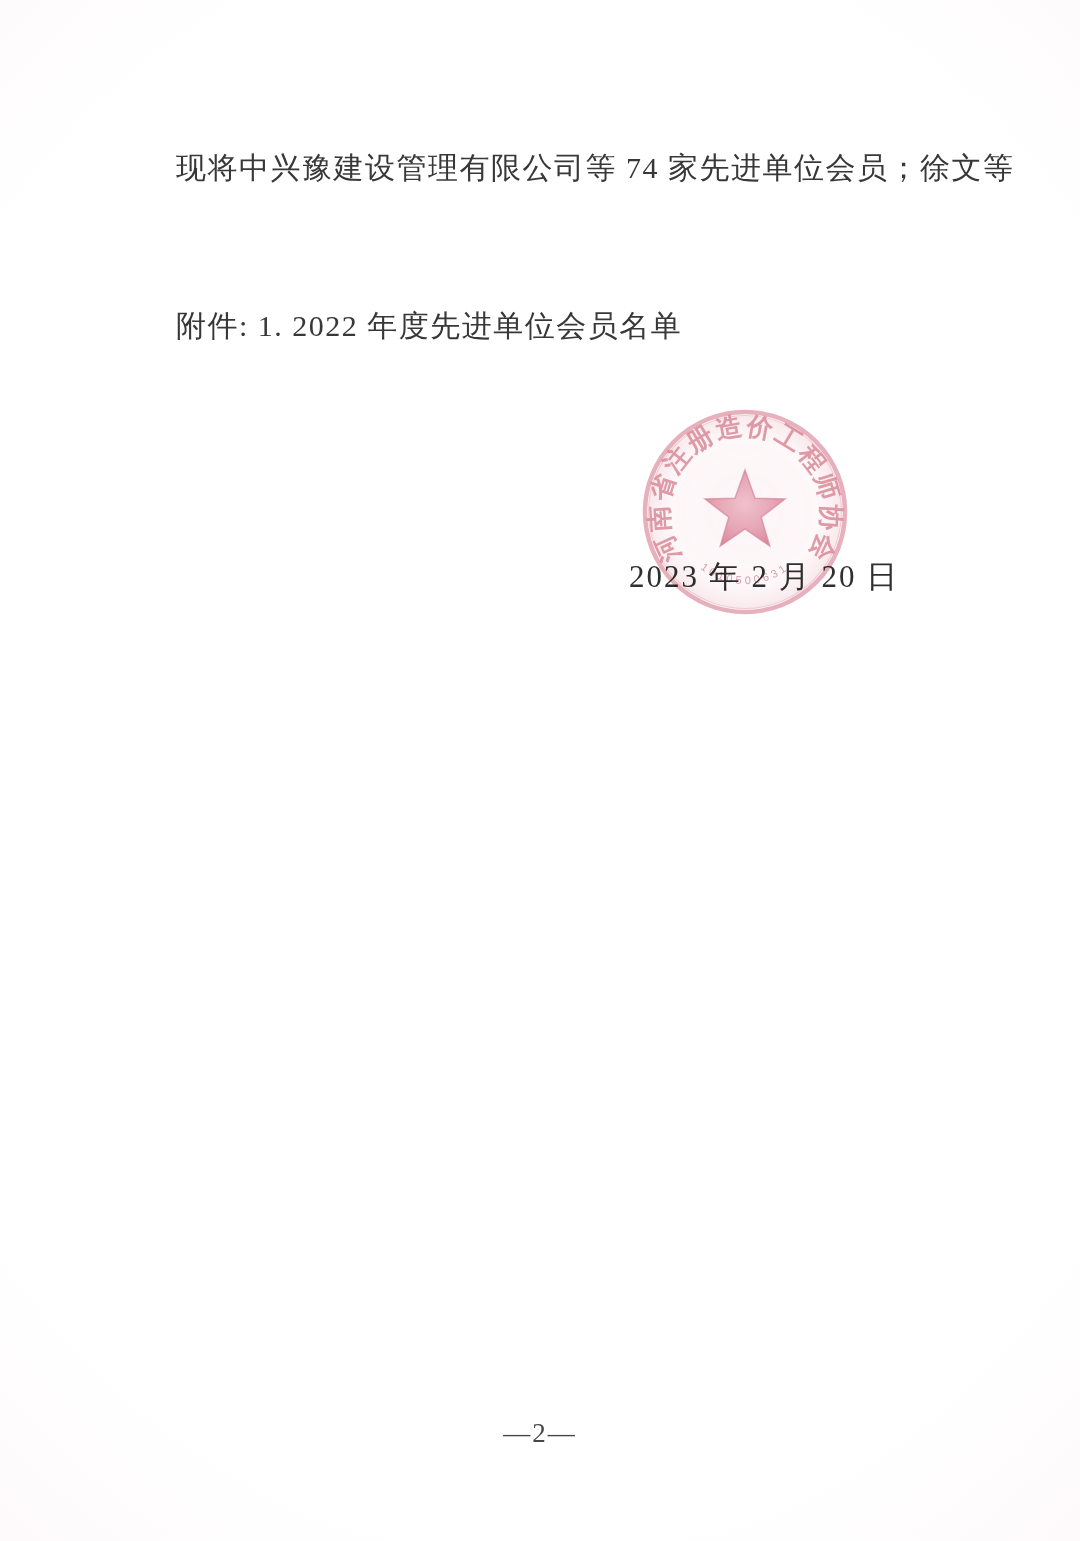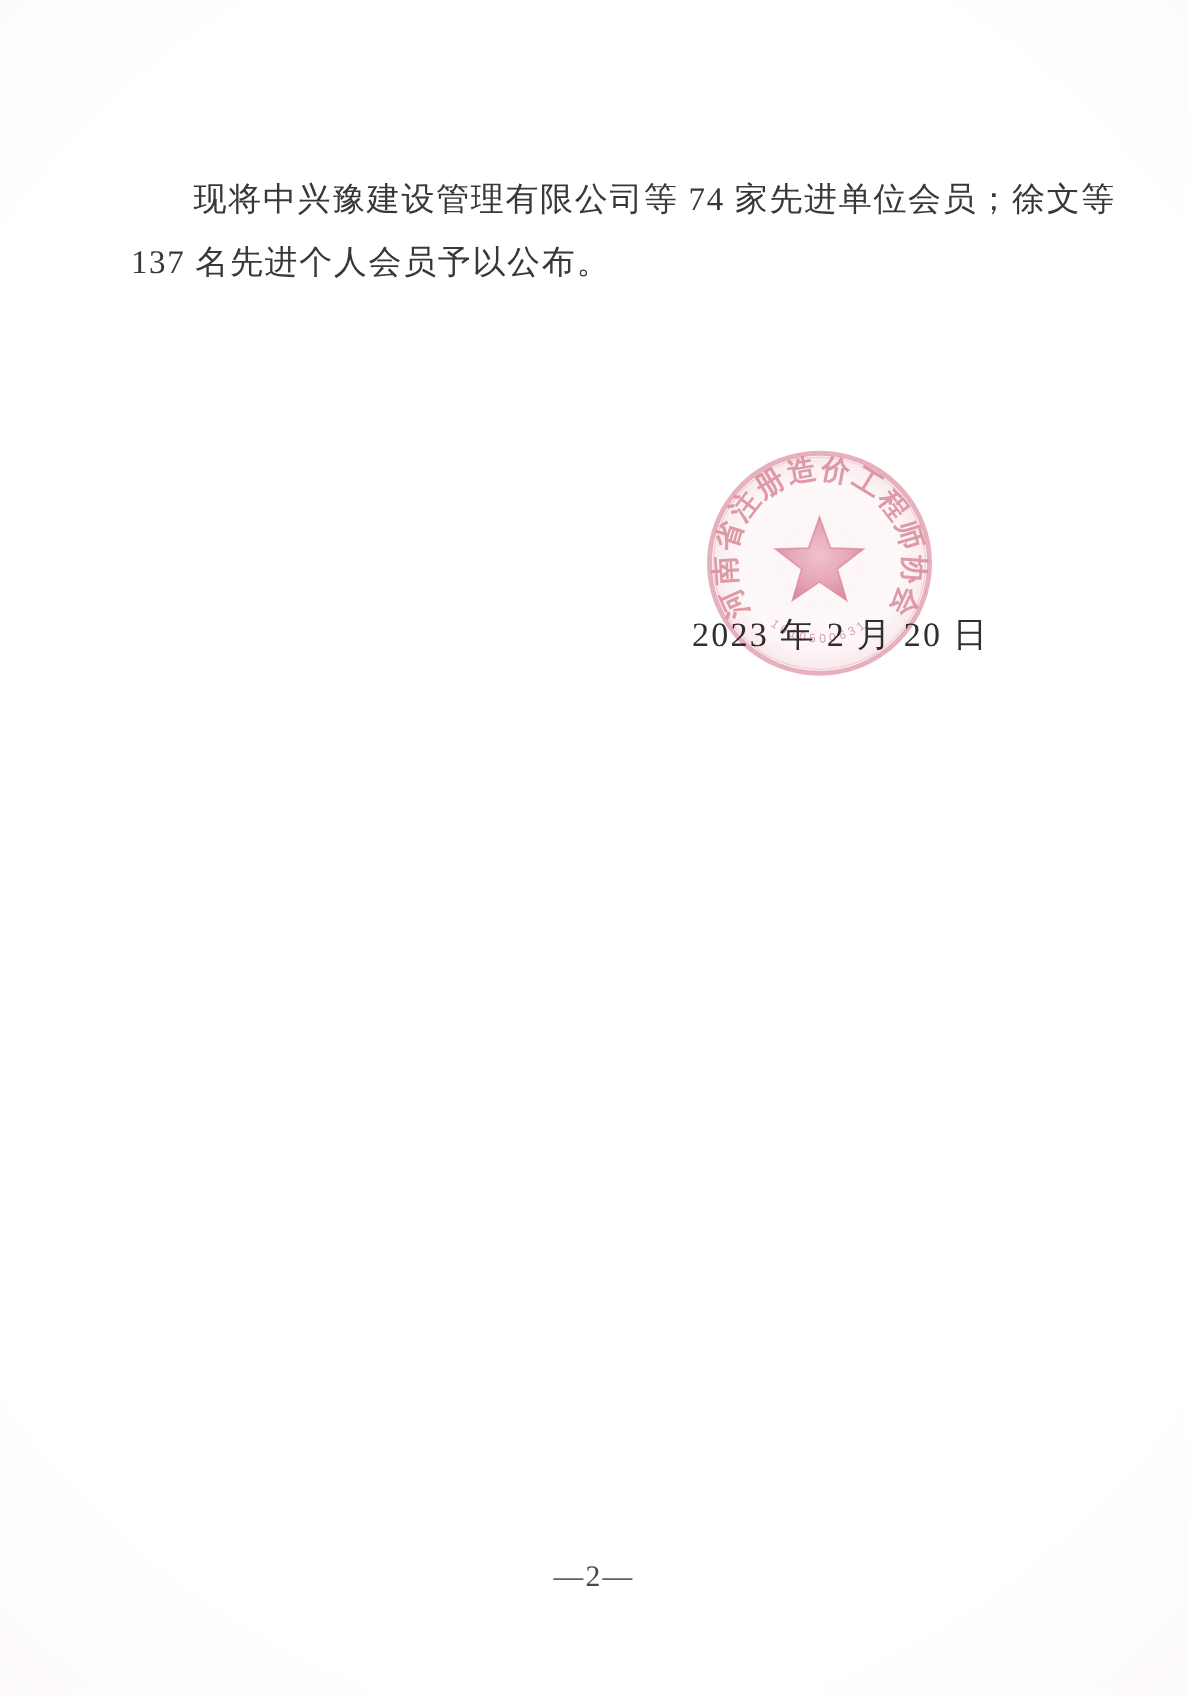--- a/index.html
+++ b/index.html
@@ -16,21 +16,21 @@
     font-family: "Liberation Serif", "DejaVu Serif", serif;
     color: #353535;
   }
   .txt {
     position: absolute;
     white-space: nowrap;
     font-size: 30px;
     letter-spacing: 1.5px;
     color: #383838;
   }
-  .para-line1 { left: 176px; top: 161px; }
+  .para-line1 { left: 176px; top: 148px; }
   .para-line2 { left: 119px; top: 218px; }
   .att-line1  { left: 176px; top: 306px; }
   .att-line2  { left: 245px; top: 367px; }
   .date-line  { left: 629px; top: 556px; font-size: 31px; letter-spacing: 2px; color: #2f2f2f; }
   .page-num {
     position: absolute;
     left: 0; right: 0;
     top: 1418px;
     text-align: center;
     font-size: 27px;
@@ -62,22 +62,22 @@
     fill: #cf7b8c;
     opacity: 0.8;
   }
 </style>
 </head>
 <body>
 
 <div class="page">
 
   <div class="txt para-line1">现将中兴豫建设管理有限公司等 74 家先进单位会员；徐文等</div>
-  <div class="txt para-line2">137 名先进个人会员予以公布。</div>
 
+  <div class="txt att-line1">附件: 1. 2022 年度先进单位会员名单</div>
 
   <div class="txt date-line">2023 年 2 月 20 日</div>
 
   <div class="stamp">
     <svg viewBox="-122 -122 244 244" xmlns="http://www.w3.org/2000/svg">
       <defs>
         <radialGradient id="starGrad" cx="50%" cy="45%" r="65%">
           <stop offset="0%" stop-color="#f0bcc9"></stop>
           <stop offset="55%" stop-color="#e39dae"></stop>
           <stop offset="100%" stop-color="#d4798f"></stop>

